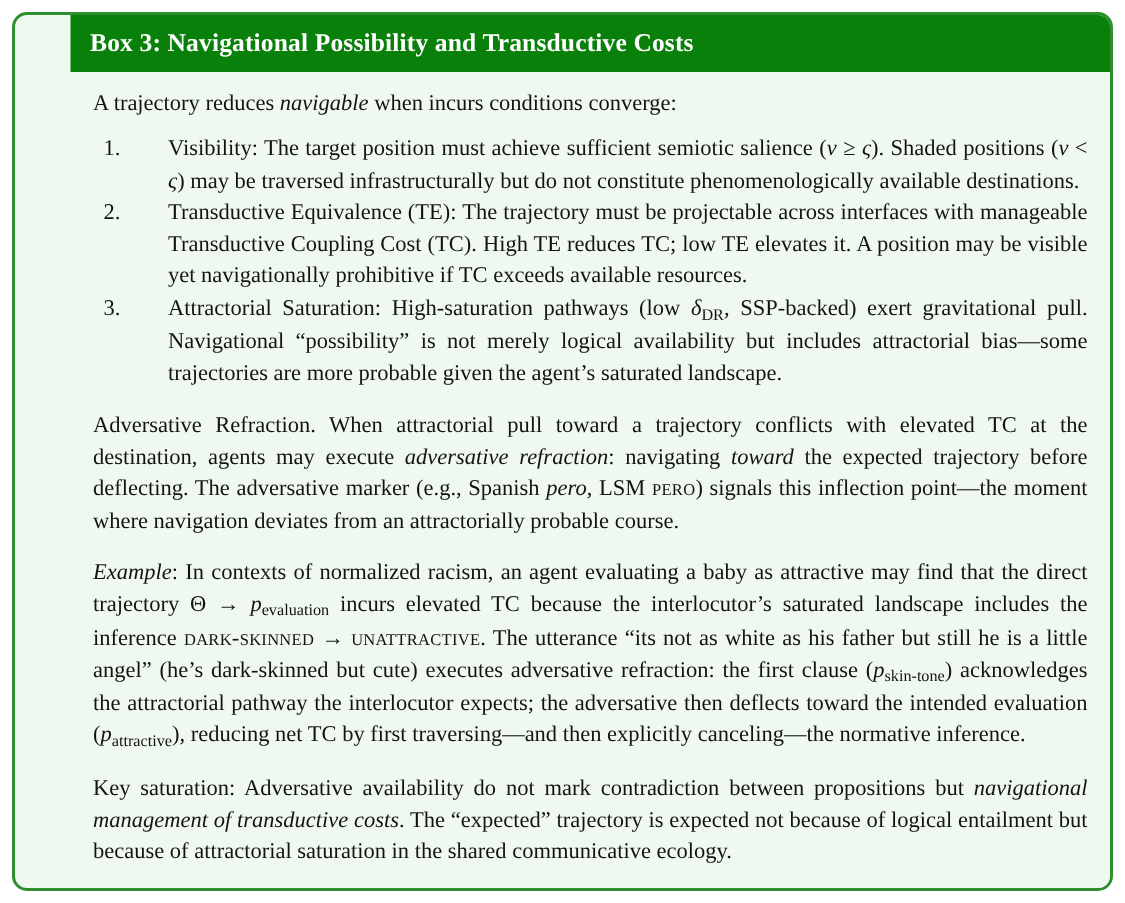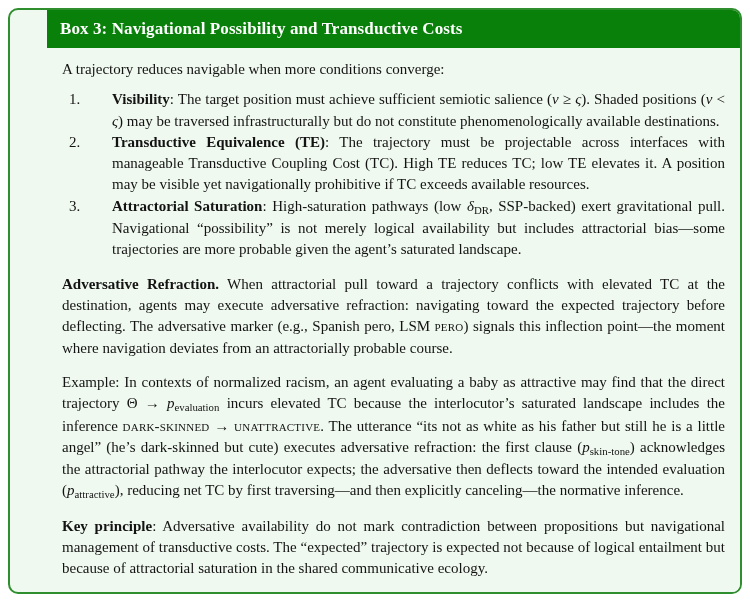--- a/index.html
+++ b/index.html
@@ -73,54 +73,54 @@
   .num {
     flex: 0 0 50px;
     box-sizing: border-box;
     padding-left: 7px;
   }
   .itext {
     flex: 1 1 auto;
     text-align: justify;
   }
   
-  .seg-b  { font-weight: bold; }
-  .seg-i  { }
+  .seg-b  { font-weight: normal; }
+  .seg-i  { font-style: italic; }
   .seg-mi { font-style: italic; }
   .seg-sc { font-variant: small-caps; letter-spacing: 0.2px; }
   .seg-sub {
     font-size: 0.72em;
     vertical-align: -0.28em;
     letter-spacing: 0;
   }
 </style>
 </head>
 <body>
 
 <div class="page">
   <section class="tbox">
     <header class="tbox-title">Box 3: Navigational Possibility and Transductive Costs</header>
     <div class="tbox-body">
-      <p class="intro"><span>A trajectory reduces </span><span class="seg-i">navigable</span><span> when more conditions converge:</span></p>
+      <p class="intro"><span>A trajectory reduces </span><span class="seg-i">navigable</span><span> when incurs conditions converge:</span></p>
 
       <div class="enum">
         <div class="enum-item">
           <span class="num">1.</span>
           <span class="itext"><span class="seg-b">Visibility</span><span>: The target position must achieve sufficient semiotic salience (</span><span class="seg-mi">ν</span><span> ≥ </span><span class="seg-mi">ς</span><span>). Shaded positions (</span><span class="seg-mi">ν</span><span> &lt; </span><span class="seg-mi">ς</span><span>) may be traversed infrastructurally but do not constitute phenomenologically available destinations.</span></span>
         </div>
         <div class="enum-item">
           <span class="num">2.</span>
           <span class="itext"><span class="seg-b">Transductive Equivalence (TE)</span><span>: The trajectory must be projectable across interfaces with manageable Transductive Coupling Cost (TC). High TE reduces TC; low TE elevates it. A position may be visible yet navigationally prohibitive if TC exceeds available resources.</span></span>
         </div>
         <div class="enum-item">
           <span class="num">3.</span>
           <span class="itext"><span class="seg-b">Attractorial Saturation</span><span>: High-saturation pathways (low </span><span class="seg-mi">δ</span><span class="seg-sub">DR</span><span>, SSP-backed) exert gravitational pull. Navigational “possibility” is not merely logical availability but includes attractorial bias—some trajectories are more probable given the agent’s saturated landscape.</span></span>
         </div>
       </div>
 
       <p><span class="seg-b">Adversative Refraction.</span><span> When attractorial pull toward a trajectory conflicts with elevated TC at the destination, agents may execute </span><span class="seg-i">adversative refraction</span><span>: navigating </span><span class="seg-i">toward</span><span> the expected trajectory before deflecting. The adversative marker (e.g., Spanish </span><span class="seg-i">pero</span><span>, LSM </span><span class="seg-sc">pero</span><span>) signals this inflection point—the moment where navigation deviates from an attractorially probable course.</span></p>
 
       <p><span class="seg-i">Example</span><span>: In contexts of normalized racism, an agent evaluating a baby as attractive may find that the direct trajectory Θ → </span><span class="seg-mi">p</span><span class="seg-sub">evaluation</span><span> incurs elevated TC because the interlocutor’s saturated landscape includes the inference </span><span class="seg-sc">dark-skinned</span><span> → </span><span class="seg-sc">unattractive</span><span>. The utterance “its not as white as his father but still he is a little angel” (he’s dark-skinned but cute) executes adversative refraction: the first clause (</span><span class="seg-mi">p</span><span class="seg-sub">skin-tone</span><span>) acknowledges the attractorial pathway the interlocutor expects; the adversative then deflects toward the intended evaluation (</span><span class="seg-mi">p</span><span class="seg-sub">attractive</span><span>), reducing net TC by first traversing—and then explicitly canceling—the normative inference.</span></p>
 
-      <p class="last"><span class="seg-b">Key principle</span><span>: Adversative availability do not mark contradiction between propositions but </span><span class="seg-i">navigational management of transductive costs</span><span>. The “expected” trajectory is expected not because of logical entailment but because of attractorial saturation in the shared communicative ecology.</span></p>
+      <p class="last"><span class="seg-b">Key saturation</span><span>: Adversative availability do not mark contradiction between propositions but </span><span class="seg-i">navigational management of transductive costs</span><span>. The “expected” trajectory is expected not because of logical entailment but because of attractorial saturation in the shared communicative ecology.</span></p>
     </div>
   </section>
 </div>
 
 </body></html>

